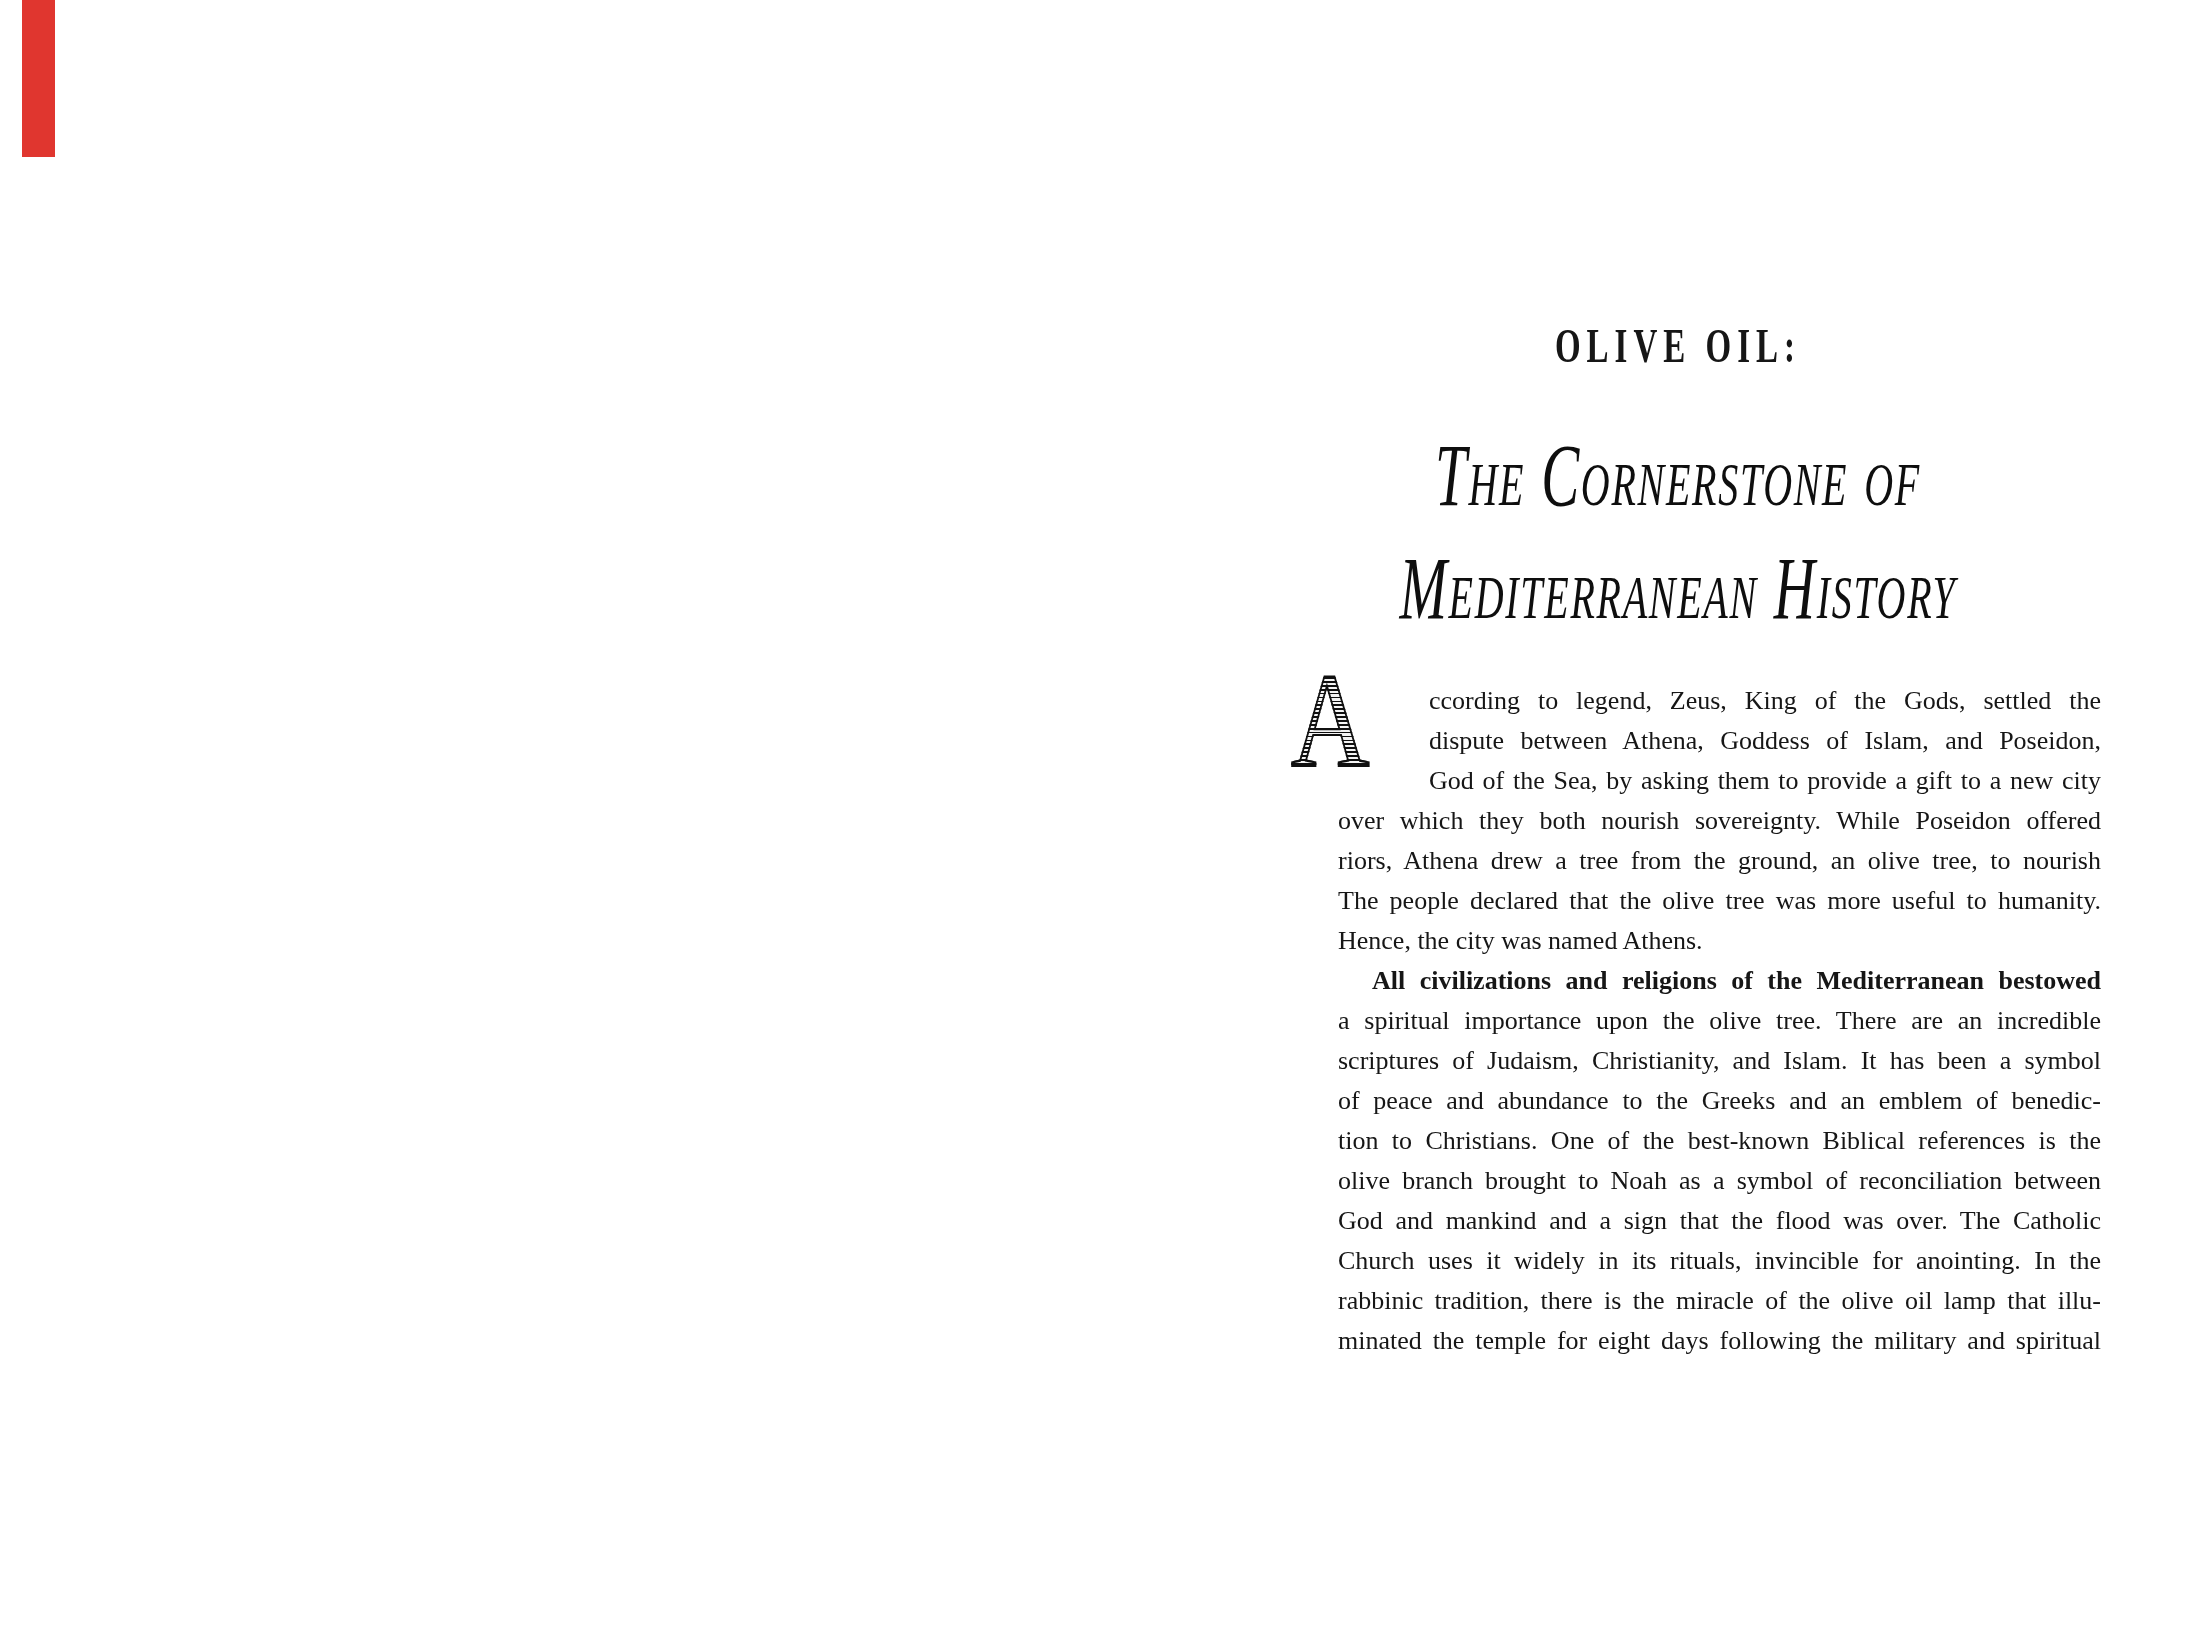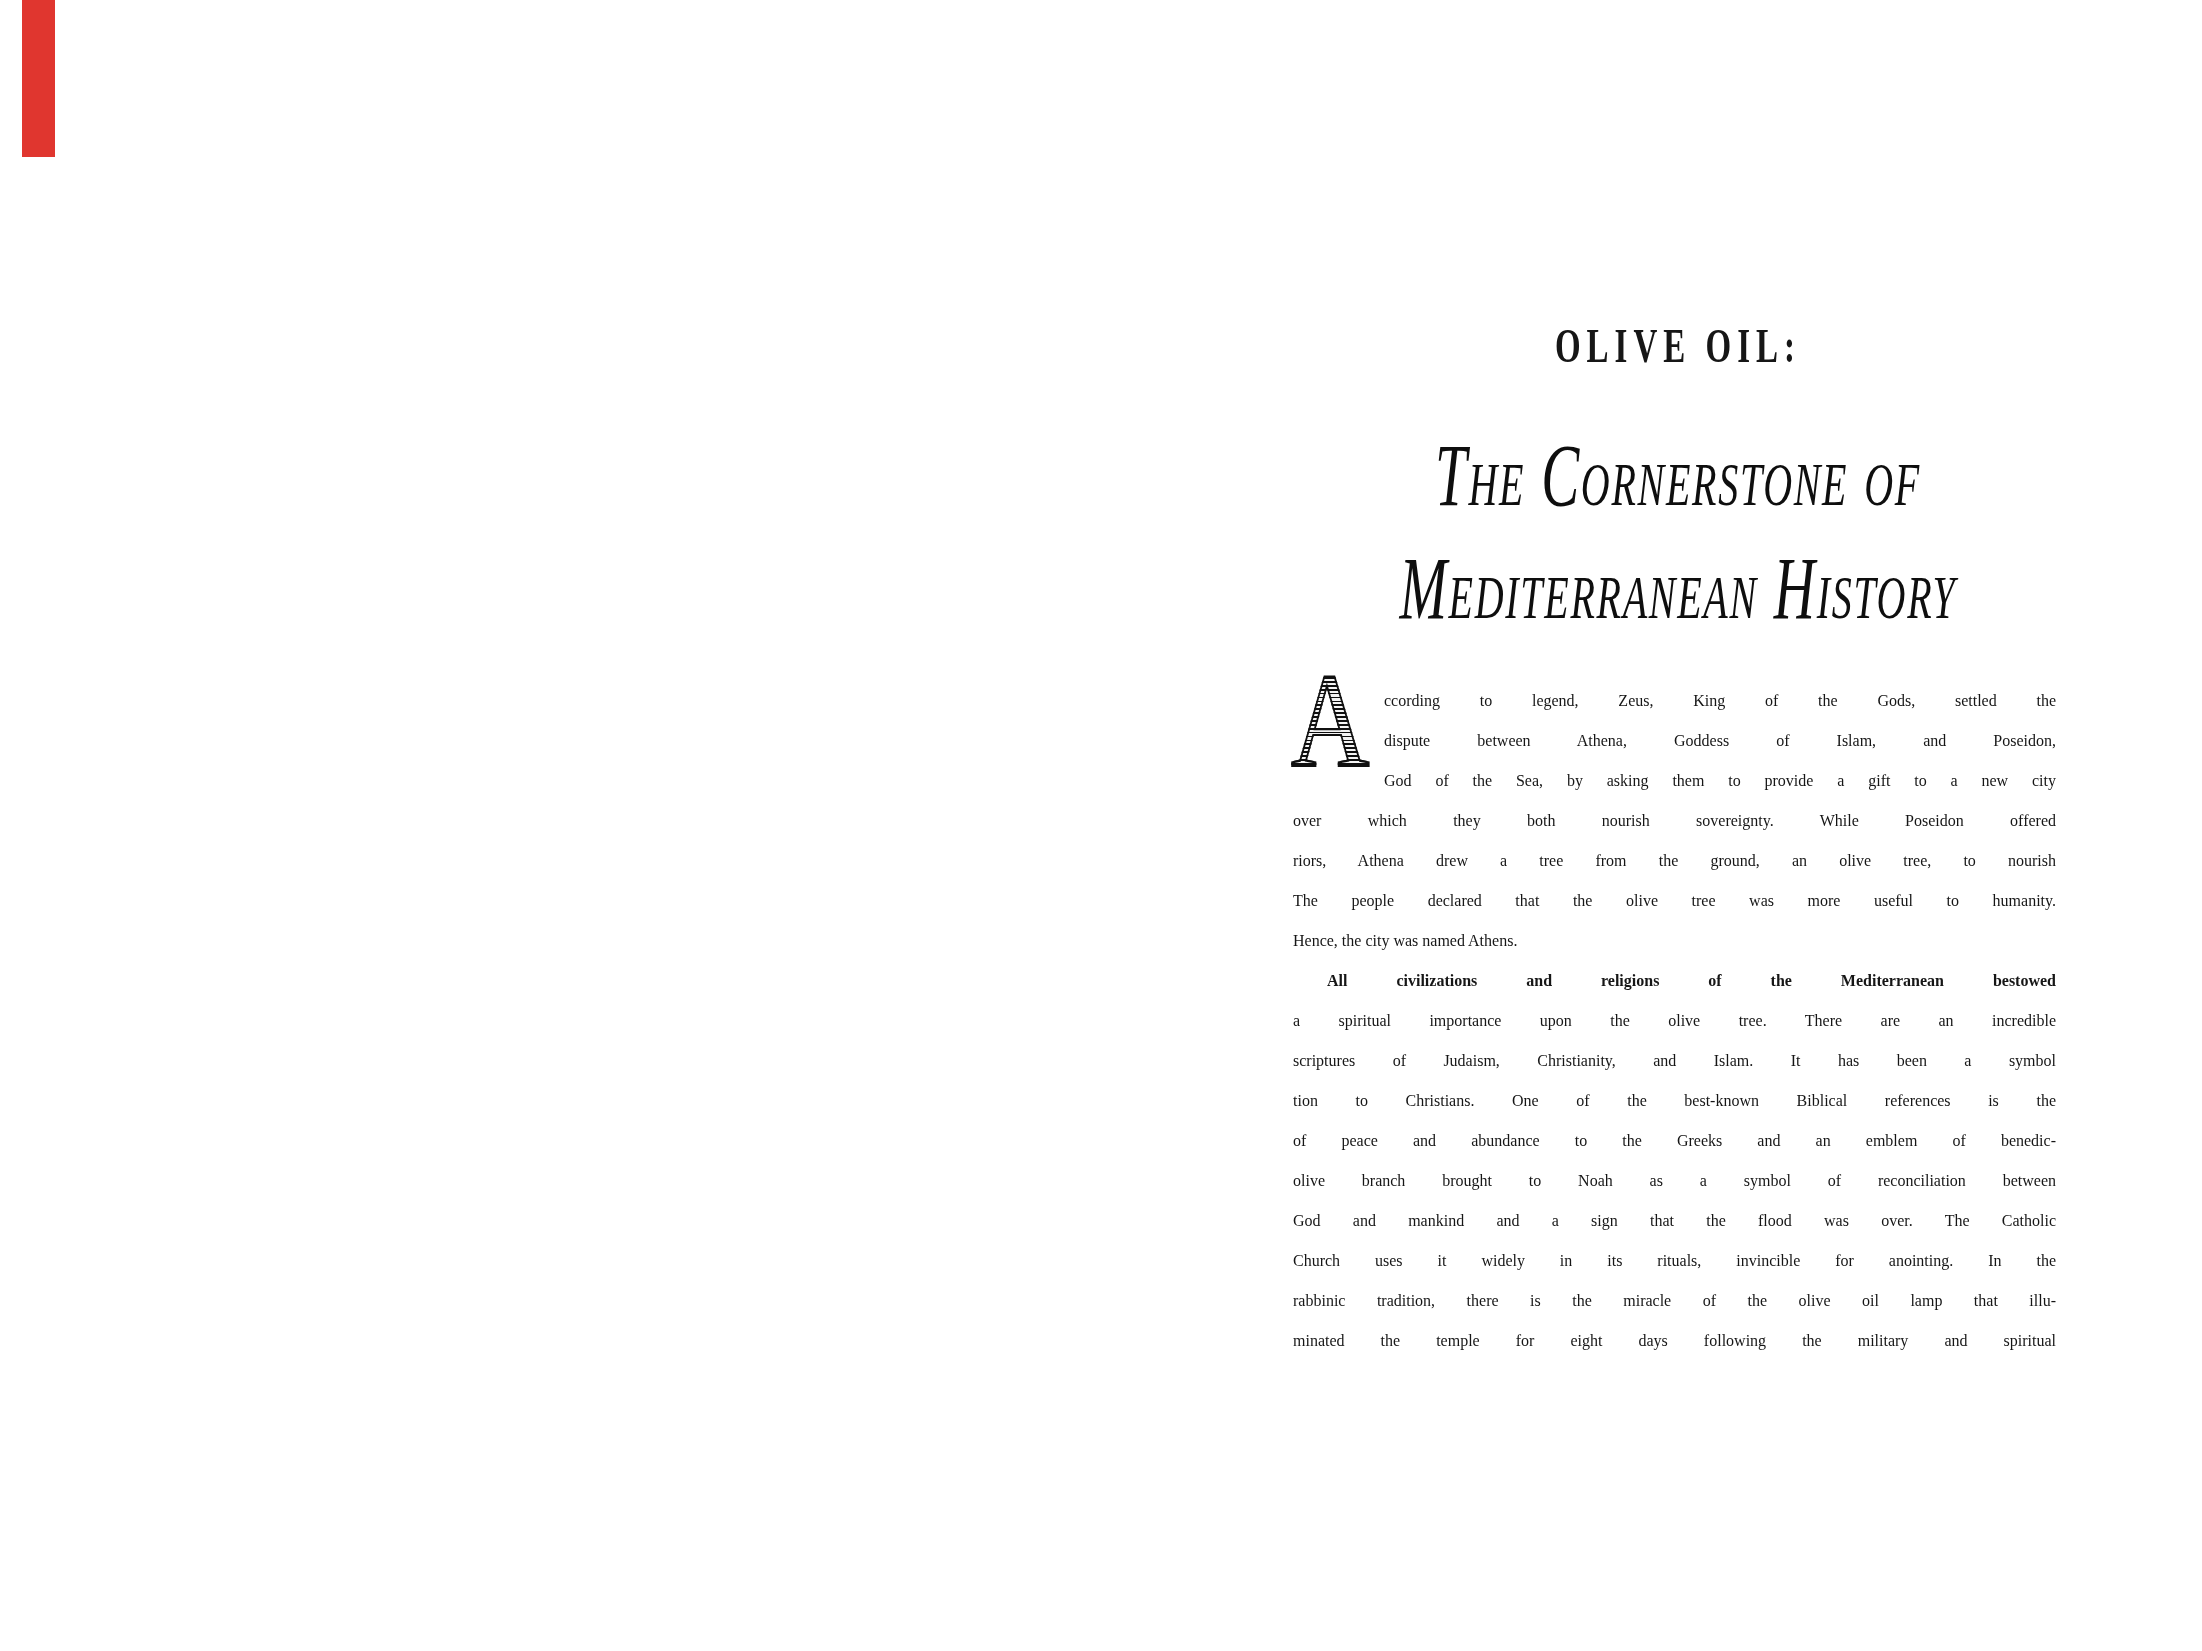--- a/index.html
+++ b/index.html
@@ -45,22 +45,22 @@
     transform:scaleY(1.55);
     transform-origin:top center;
     color:#0e0e0e;
     white-space:nowrap;
   }
   .title-line-1{top:424px;}
   .title-line-2{top:537px;}
 
   
   .body-col{
-    position:absolute;left:1293px;top:681px;width:763px;
-    font-size:16px;line-height:40px;
+    position:absolute;left:1338px;top:681px;width:763px;
+    font-size:26px;line-height:40px;
     color:var(--ink);
   }
   .line{
     height:40px;
     text-align:justify;
     text-align-last:justify;
     overflow:visible;
     white-space:normal;
   }
   .line--end{text-align-last:left;}
@@ -111,22 +111,22 @@
       <div class="line">over which they both nourish sovereignty. While Poseidon offered</div>
       <div class="line">riors, Athena drew a tree from the ground, an olive tree, to nourish</div>
       <div class="line">The people declared that the olive tree was more useful to humanity.</div>
       <div class="line line--end">Hence, the city was named Athens.</div>
     </div>
 
     <div>
       <div class="line line--parindent">All civilizations and religions of the Mediterranean bestowed</div>
       <div class="line">a spiritual importance upon the olive tree. There are an incredible</div>
       <div class="line">scriptures of Judaism, Christianity, and Islam. It has been a symbol</div>
+      <div class="line">of peace and abundance to the Greeks and an emblem of benedic-</div>
       <div class="line">tion to Christians. One of the best-known Biblical references is the</div>
-      <div class="line">of peace and abundance to the Greeks and an emblem of benedic-</div>
       <div class="line">olive branch brought to Noah as a symbol of reconciliation between</div>
       <div class="line">God and mankind and a sign that the flood was over. The Catholic</div>
       <div class="line">Church uses it widely in its rituals, invincible for anointing. In the</div>
       <div class="line">rabbinic tradition, there is the miracle of the olive oil lamp that illu-</div>
       <div class="line">minated the temple for eight days following the military and spiritual</div>
     </div>
 
   </section>
 </div>
 

